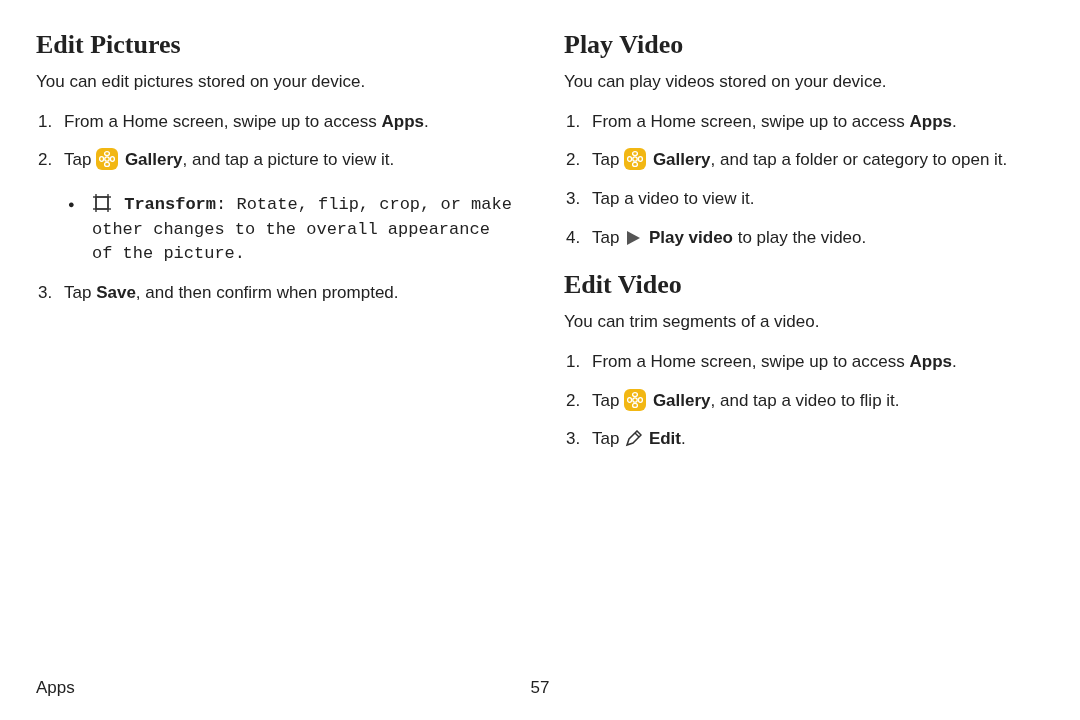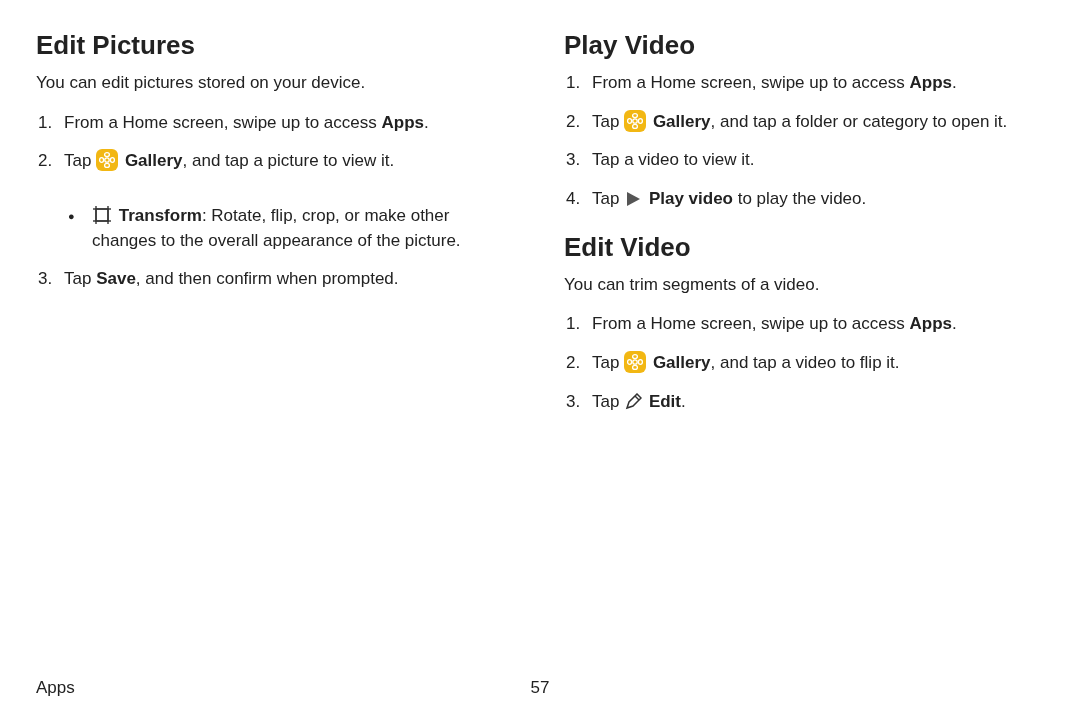--- a/index.html
+++ b/index.html
@@ -17,20 +17,21 @@
     gap: 48px;
   }
   .col {
     flex: 1;
   }
   h2 {
     font-size: 26px;
     font-weight: 700;
     margin-bottom: 10px;
     margin-top: 0;
+    font-family: Liberation Serif, serif;
   }
   .col .section + .section h2 {
     margin-top: 20px;
   }
   p.intro {
     font-size: 17px;
     margin-bottom: 16px;
     line-height: 1.4;
   }
   ol {
@@ -48,21 +49,22 @@
   }
   ol > li::before {
     content: counter(step) ".";
     position: absolute;
     left: 2px;
     top: 0;
   }
   ul.bullets {
     list-style: none;
     padding-left: 0;
-    margin-top: 30px;
+    margin-top: 20px;
+    font-family: Liberation Mono, monospace;
   }
   ul.bullets > li {
     font-size: 17px;
     line-height: 1.45;
     margin-bottom: 14px;
     padding-left: 28px;
     position: relative;
   }
   ul.bullets > li::before {
     content: "●";
@@ -141,20 +143,21 @@
         <li>
           <span>Tap </span><span class="bold">Save</span><span>, and then confirm when prompted.</span>
         </li>
       </ol>
     </div>
   </div>
 
   <div class="col">
     <div class="section">
       <h2>Play Video</h2>
+      <p class="intro">You can play videos stored on your device.</p>
       <ol>
         <li>
           <span>From a Home screen, swipe up to access </span><span class="bold">Apps</span><span>.</span>
         </li>
         <li>
           <span>Tap </span><span class="icon gallery-icon"><svg width="18" height="18" viewBox="0 0 18 18">
                 <g fill="none" stroke="#fff" stroke-width="1.3">
                   <circle cx="9" cy="9" r="2.2"></circle>
                   <ellipse cx="9" cy="3.6" rx="2.4" ry="2"></ellipse>
                   <ellipse cx="9" cy="14.4" rx="2.4" ry="2"></ellipse>

